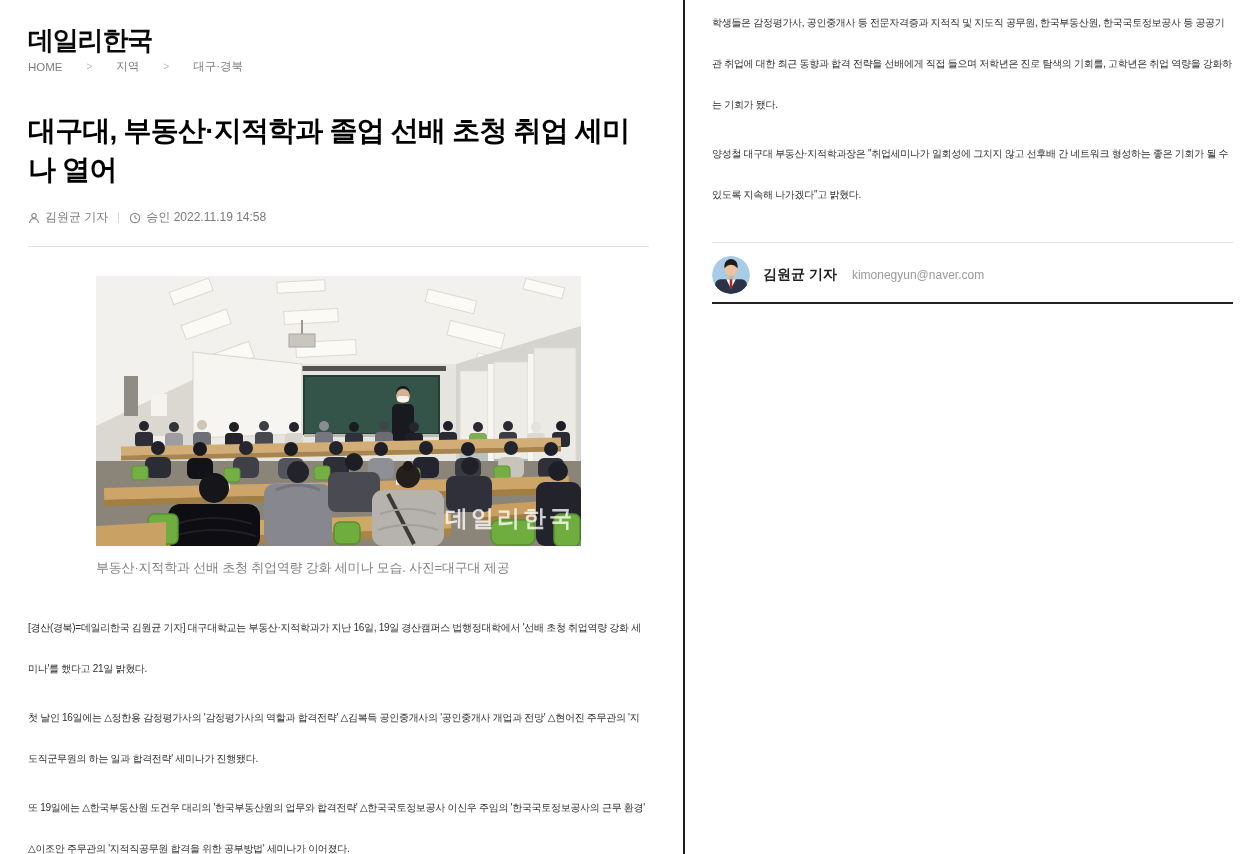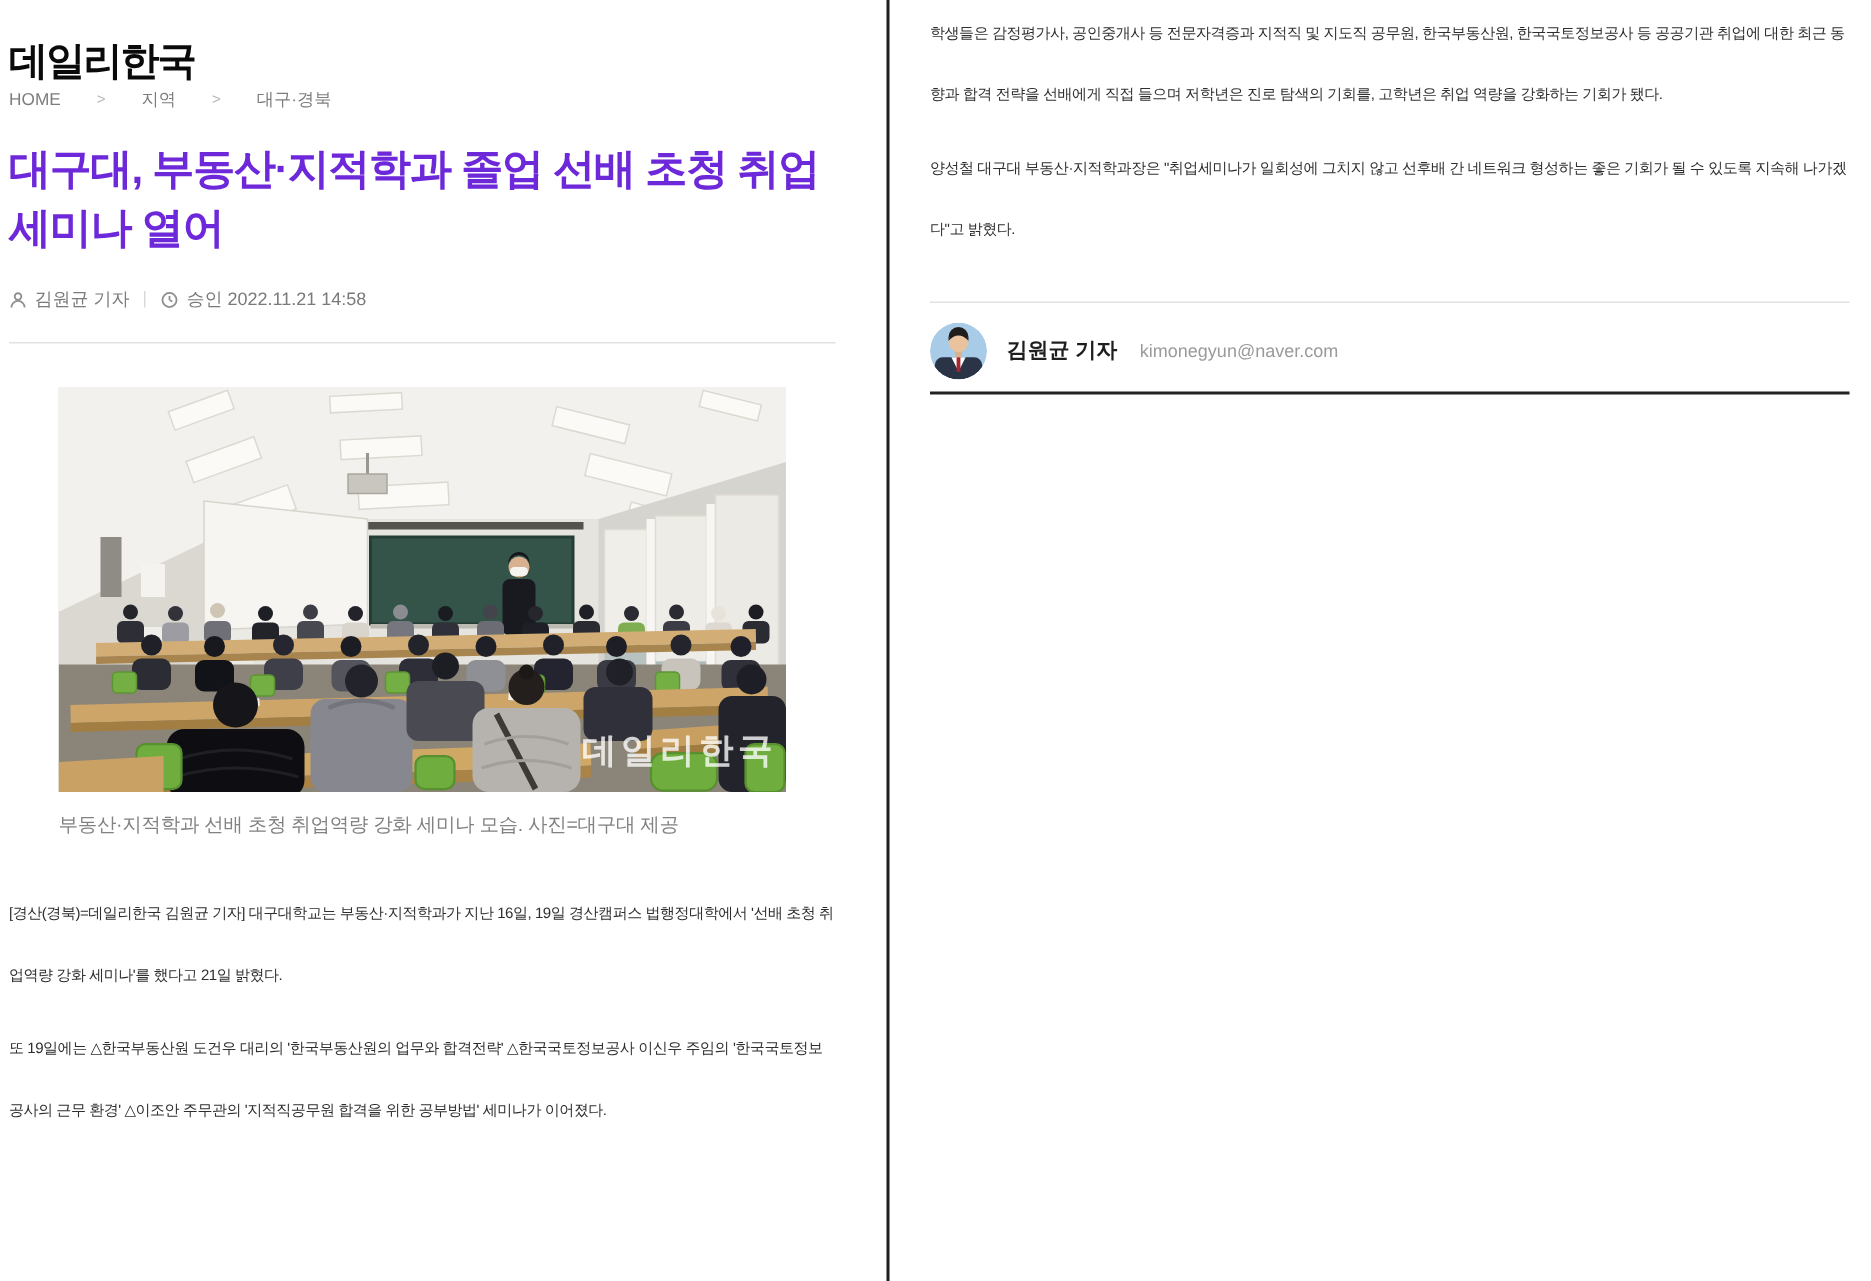--- a/index.html
+++ b/index.html
@@ -6,27 +6,27 @@
   * { margin:0; padding:0; box-sizing:border-box; }
   html,body { background:#ffffff; }
   body {
     width:1247px; height:854px; overflow:hidden;
     font-family:"Liberation Sans","DejaVu Sans",sans-serif;
     color:#222;
   }
   .page { display:flex; width:1247px; height:854px; }
 
   
-  .col-left { width:591px; padding:26px 34px 0 6px; flex-shrink:0;border-radius:29px; }
+  .col-left { width:683px; padding:26px 34px 0 28px; flex-shrink:0;border-radius:29px; }
   .logo { font-size:26px; line-height:28px; font-weight:800; letter-spacing:-1.2px; color:#0a0a0a; cursor:pointer; }
   .breadcrumb { margin-top:5px; display:flex; align-items:center; gap:24px; font-size:11.5px; color:#7d7d7d; }
   .breadcrumb .crumb { cursor:pointer; }
   .breadcrumb .sep { color:#b8b8b8; font-size:10px; }
 
-  .title { margin-top:19px; font-size:28px; line-height:39px; font-weight:700; letter-spacing:-0.8px; color:#6d28d9; }
+  .title { margin-top:37px; font-size:28px; line-height:39px; font-weight:700; letter-spacing:-0.8px; color:#000000; }
 
   .byline { margin-top:20px; display:flex; align-items:center; font-size:12px; color:#7a7a7a; }
   .byline .icon { display:inline-flex; margin-right:5px; }
   .byline .vbar { width:1px; height:11px; background:#d9d9d9; margin:0 10px; }
 
   .rule-light { border:none; border-top:1px solid #e2e2e2; }
   .col-left .rule-light { margin-top:20px; }
 
   figure { margin:29px auto 0; width:485px; }
   .photo-frame { position:relative; width:485px; height:270px; overflow:hidden; background:#e7e5e0; }
@@ -84,21 +84,21 @@
           </svg>
       </span>
       <span>김원균 기자</span>
       <span class="vbar"></span>
       <span class="icon">
         <svg width="12" height="12" viewBox="0 0 12 12">
             <circle cx="6" cy="6" r="4.7" fill="none" stroke="#8f8f8f" stroke-width="1.2"></circle>
             <path d="M6,6 L6,3.3 M6,6 L7.9,7" fill="none" stroke="#8f8f8f" stroke-width="1.2"></path>
           </svg>
       </span>
-      <span>승인 2022.11.21 14:58</span>
+      <span>승인 2022.11.19 14:58</span>
     </div>
 
     <hr class="rule-light">
 
     <figure>
       <div class="photo-frame">
 
         <svg width="485" height="270" viewBox="0 0 485 270">
           <rect width="485" height="270" fill="#e7e5e0"></rect>
 
@@ -322,20 +322,21 @@
           </g>
           <polygon points="0,250 70,246 70,270 0,270" fill="#c9a164"></polygon>
         </svg>
         <span class="watermark">데일리한국</span>
       </div>
       <figcaption>부동산·지적학과 선배 초청 취업역량 강화 세미나 모습. 사진=대구대 제공</figcaption>
     </figure>
 
     <div class="body">
       <p>[경산(경북)=데일리한국 김원균 기자] 대구대학교는 부동산·지적학과가 지난 16일, 19일 경산캠퍼스 법행정대학에서 '선배 초청 취업역량 강화 세미나'를 했다고 21일 밝혔다.</p>
+      <p>첫 날인 16일에는 △정한용 감정평가사의 '감정평가사의 역할과 합격전략' △김복득 공인중개사의 '공인중개사 개업과 전망' △현어진 주무관의 '지도직군무원의 하는 일과 합격전략' 세미나가 진행됐다.</p>
       <p>또 19일에는 △한국부동산원 도건우 대리의 '한국부동산원의 업무와 합격전략' △한국국토정보공사 이신우 주임의 '한국국토정보공사의 근무 환경' △이조안 주무관의 '지적직공무원 합격을 위한 공부방법' 세미나가 이어졌다.</p>
     </div>
   </div>
 
   <div class="vdivider"></div>
 
   <div class="col-right">
     <div class="body">
       <p>학생들은 감정평가사, 공인중개사 등 전문자격증과 지적직 및 지도직 공무원, 한국부동산원, 한국국토정보공사 등 공공기관 취업에 대한 최근 동향과 합격 전략을 선배에게 직접 들으며 저학년은 진로 탐색의 기회를, 고학년은 취업 역량을 강화하는 기회가 됐다.</p>
       <p>양성철 대구대 부동산·지적학과장은 "취업세미나가 일회성에 그치지 않고 선후배 간 네트워크 형성하는 좋은 기회가 될 수 있도록 지속해 나가겠다"고 밝혔다.</p>

